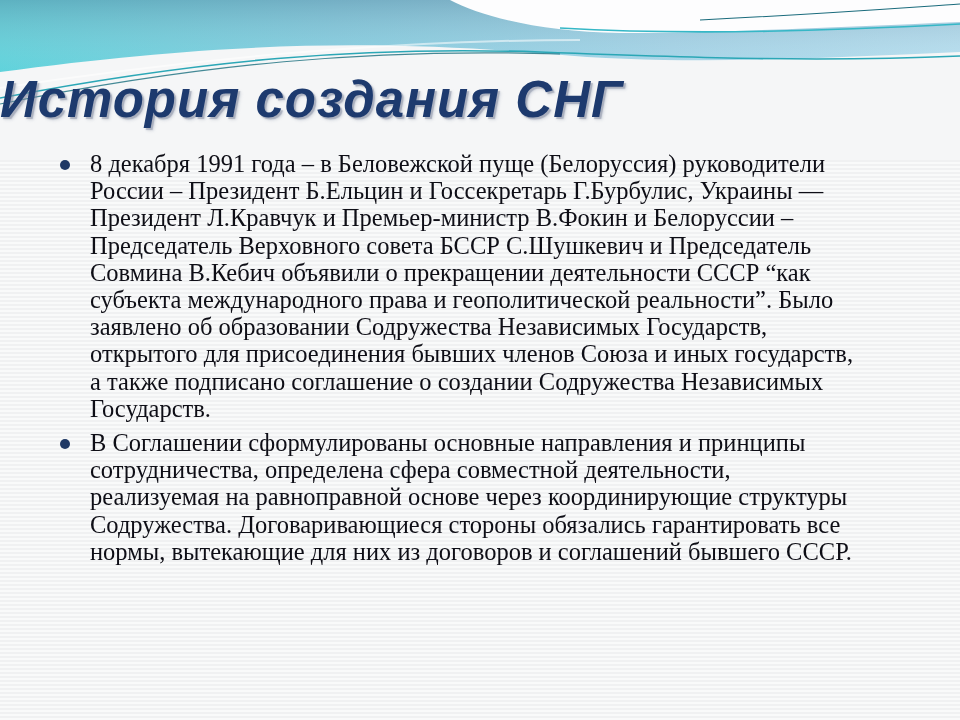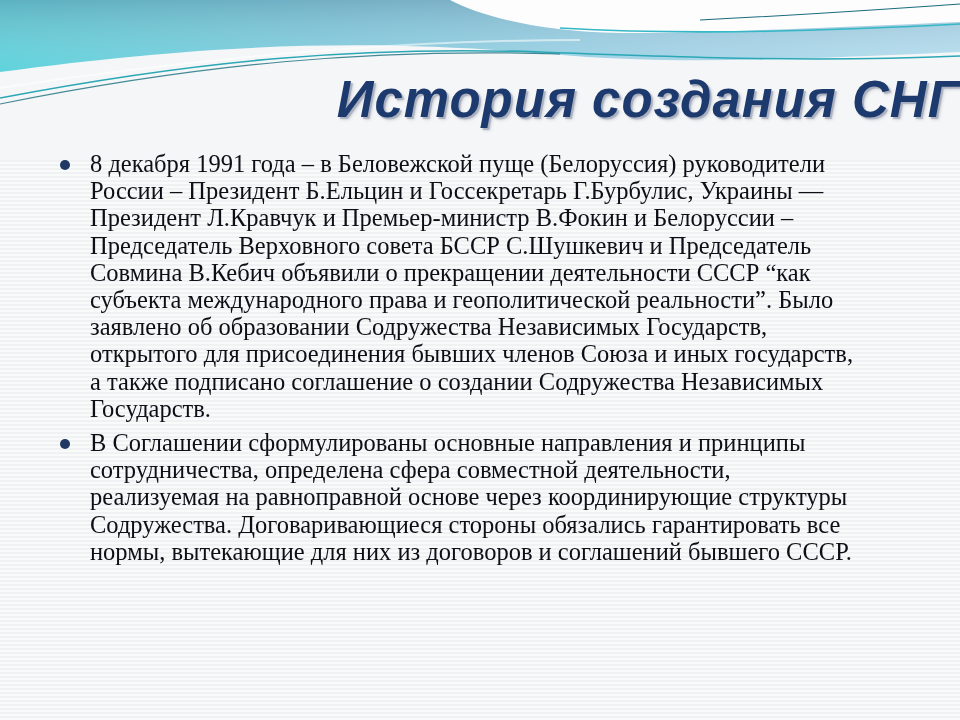--- a/index.html
+++ b/index.html
@@ -15,21 +15,21 @@
 
   
   .header-art{
     position:absolute;top:0;left:0;width:960px;height:160px;
     pointer-events:none;
   }
 
   
   .title-wrap{
     position:absolute;top:70px;left:0;width:960px;
-    text-align:right;
+    text-align:left;
   }
   .slide-title{
     display:inline-block;
     font-family:"Liberation Sans", sans-serif;
     font-weight:bold;font-style:italic;
     font-size:51px;line-height:60px;letter-spacing:1px;
     color:#1d3a6e;
     text-shadow:2px 2px 1px rgba(110,120,145,0.45), 3px 3px 3px rgba(150,160,180,0.30);
     white-space:nowrap;
   }

